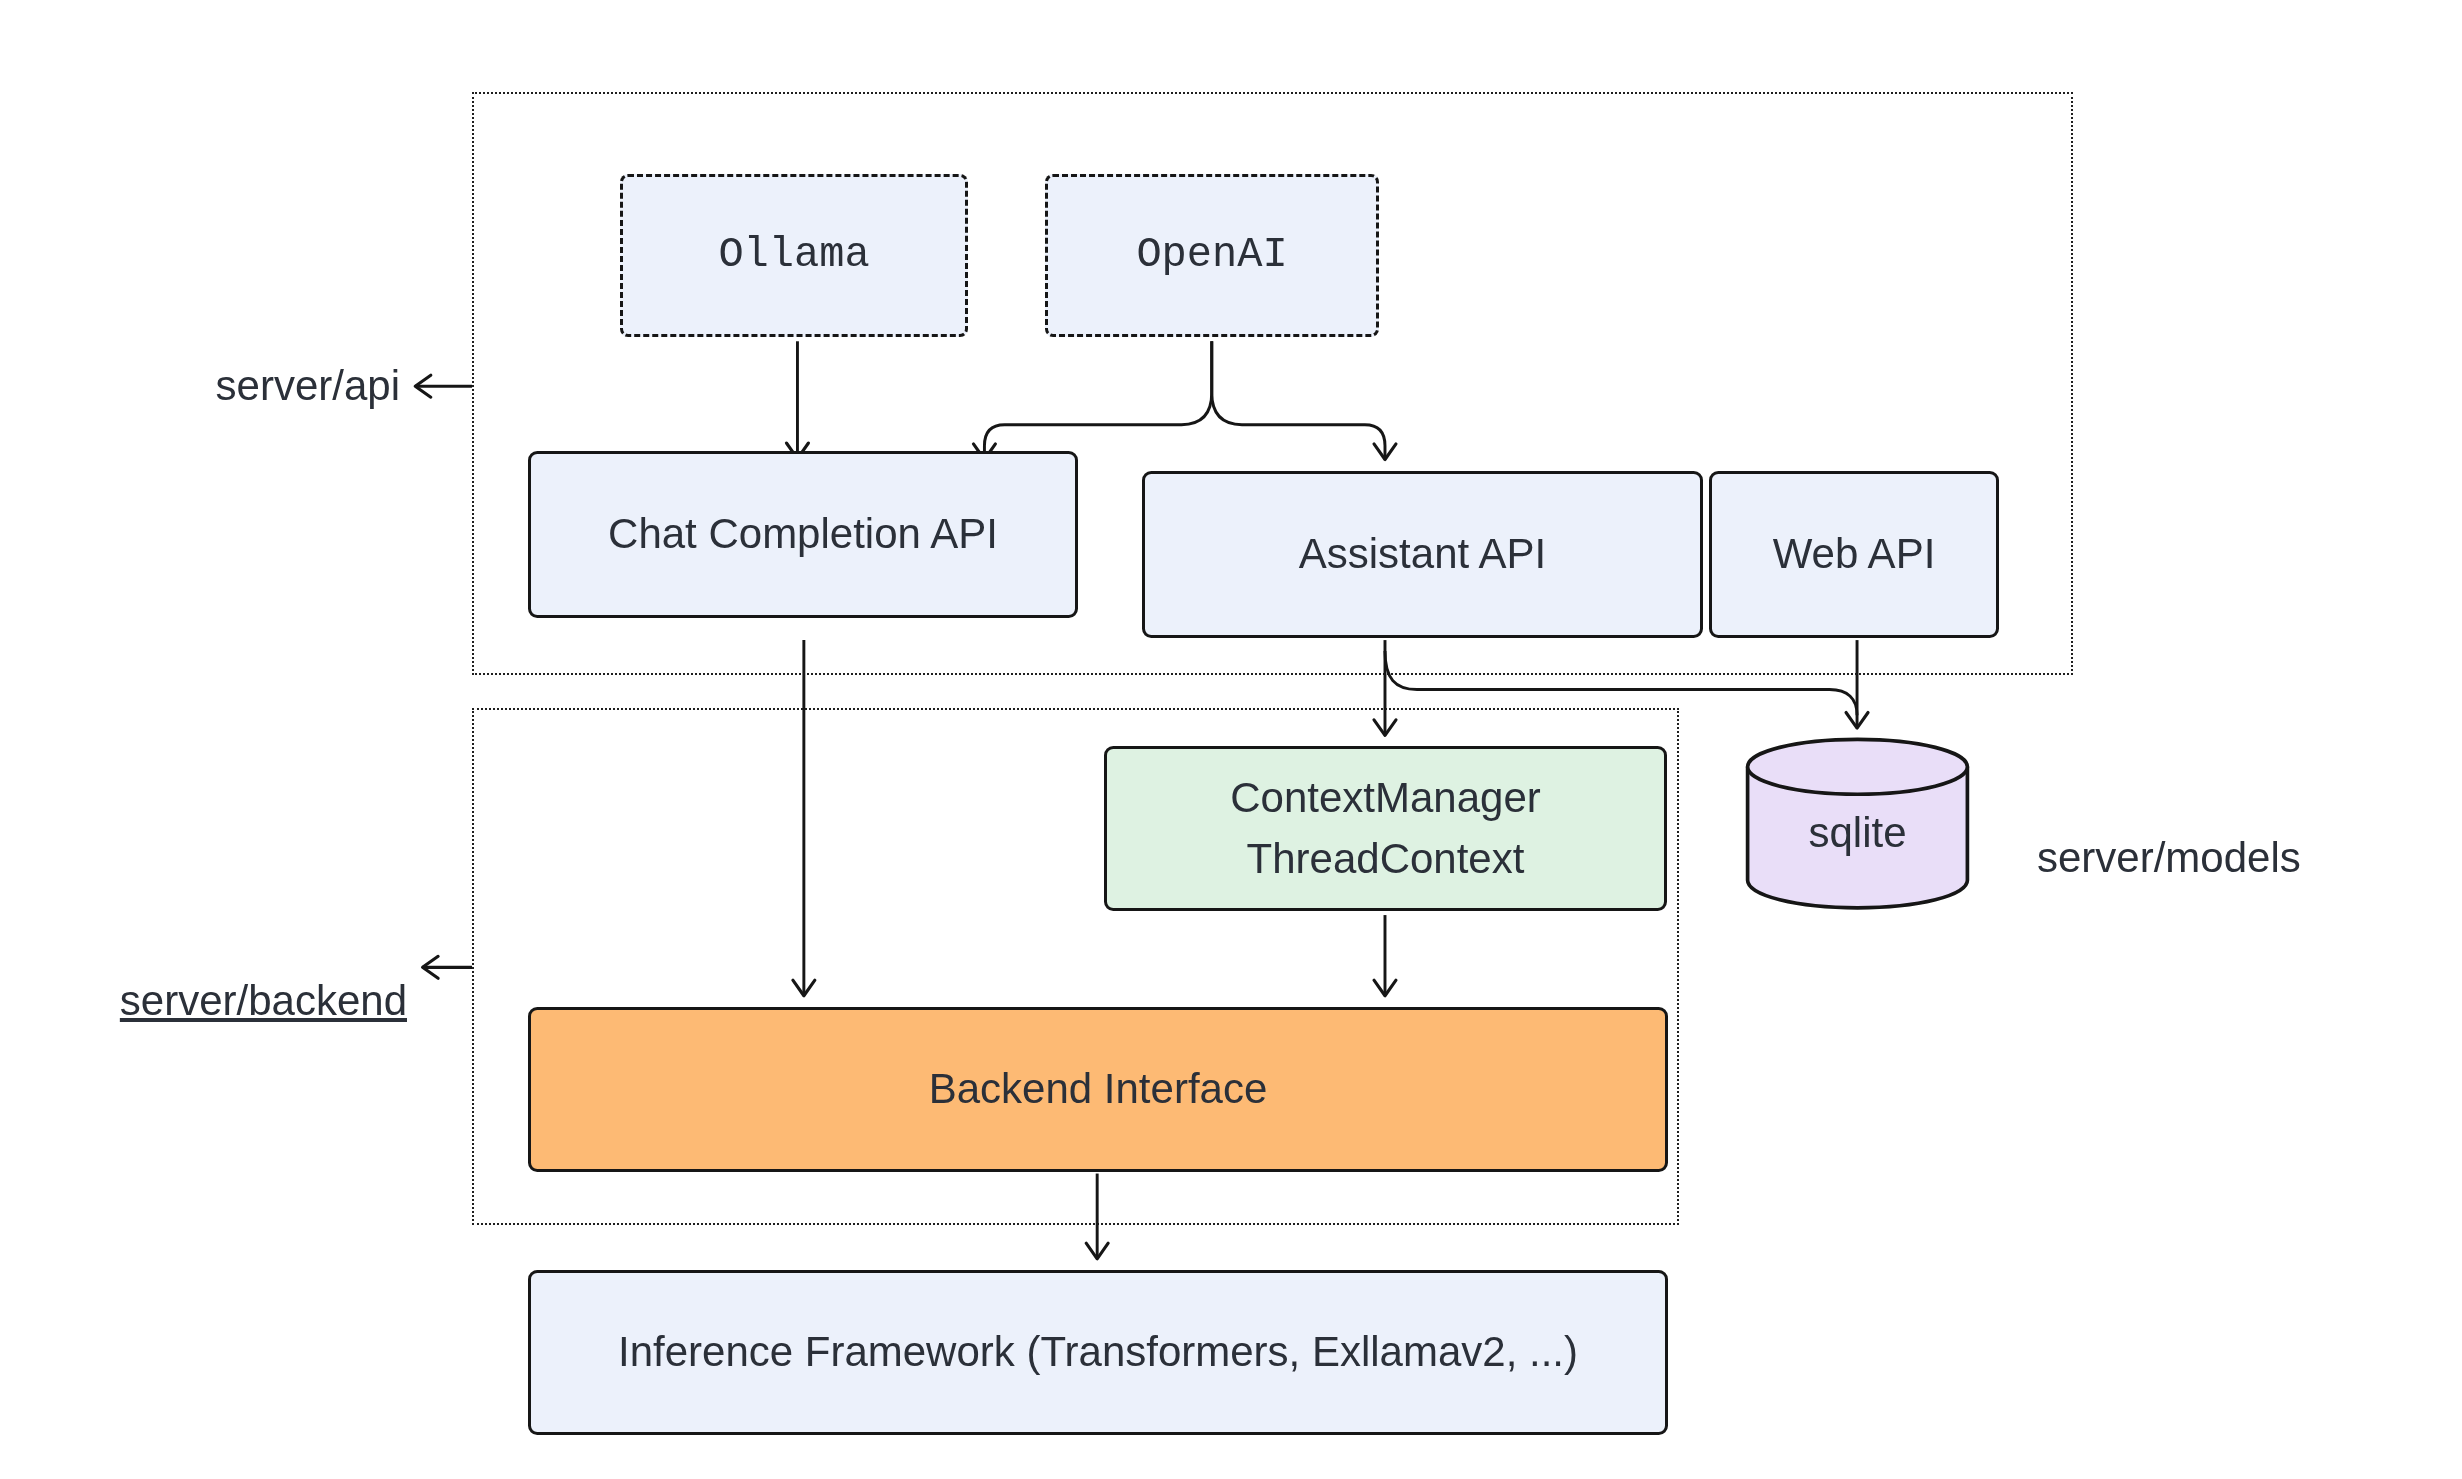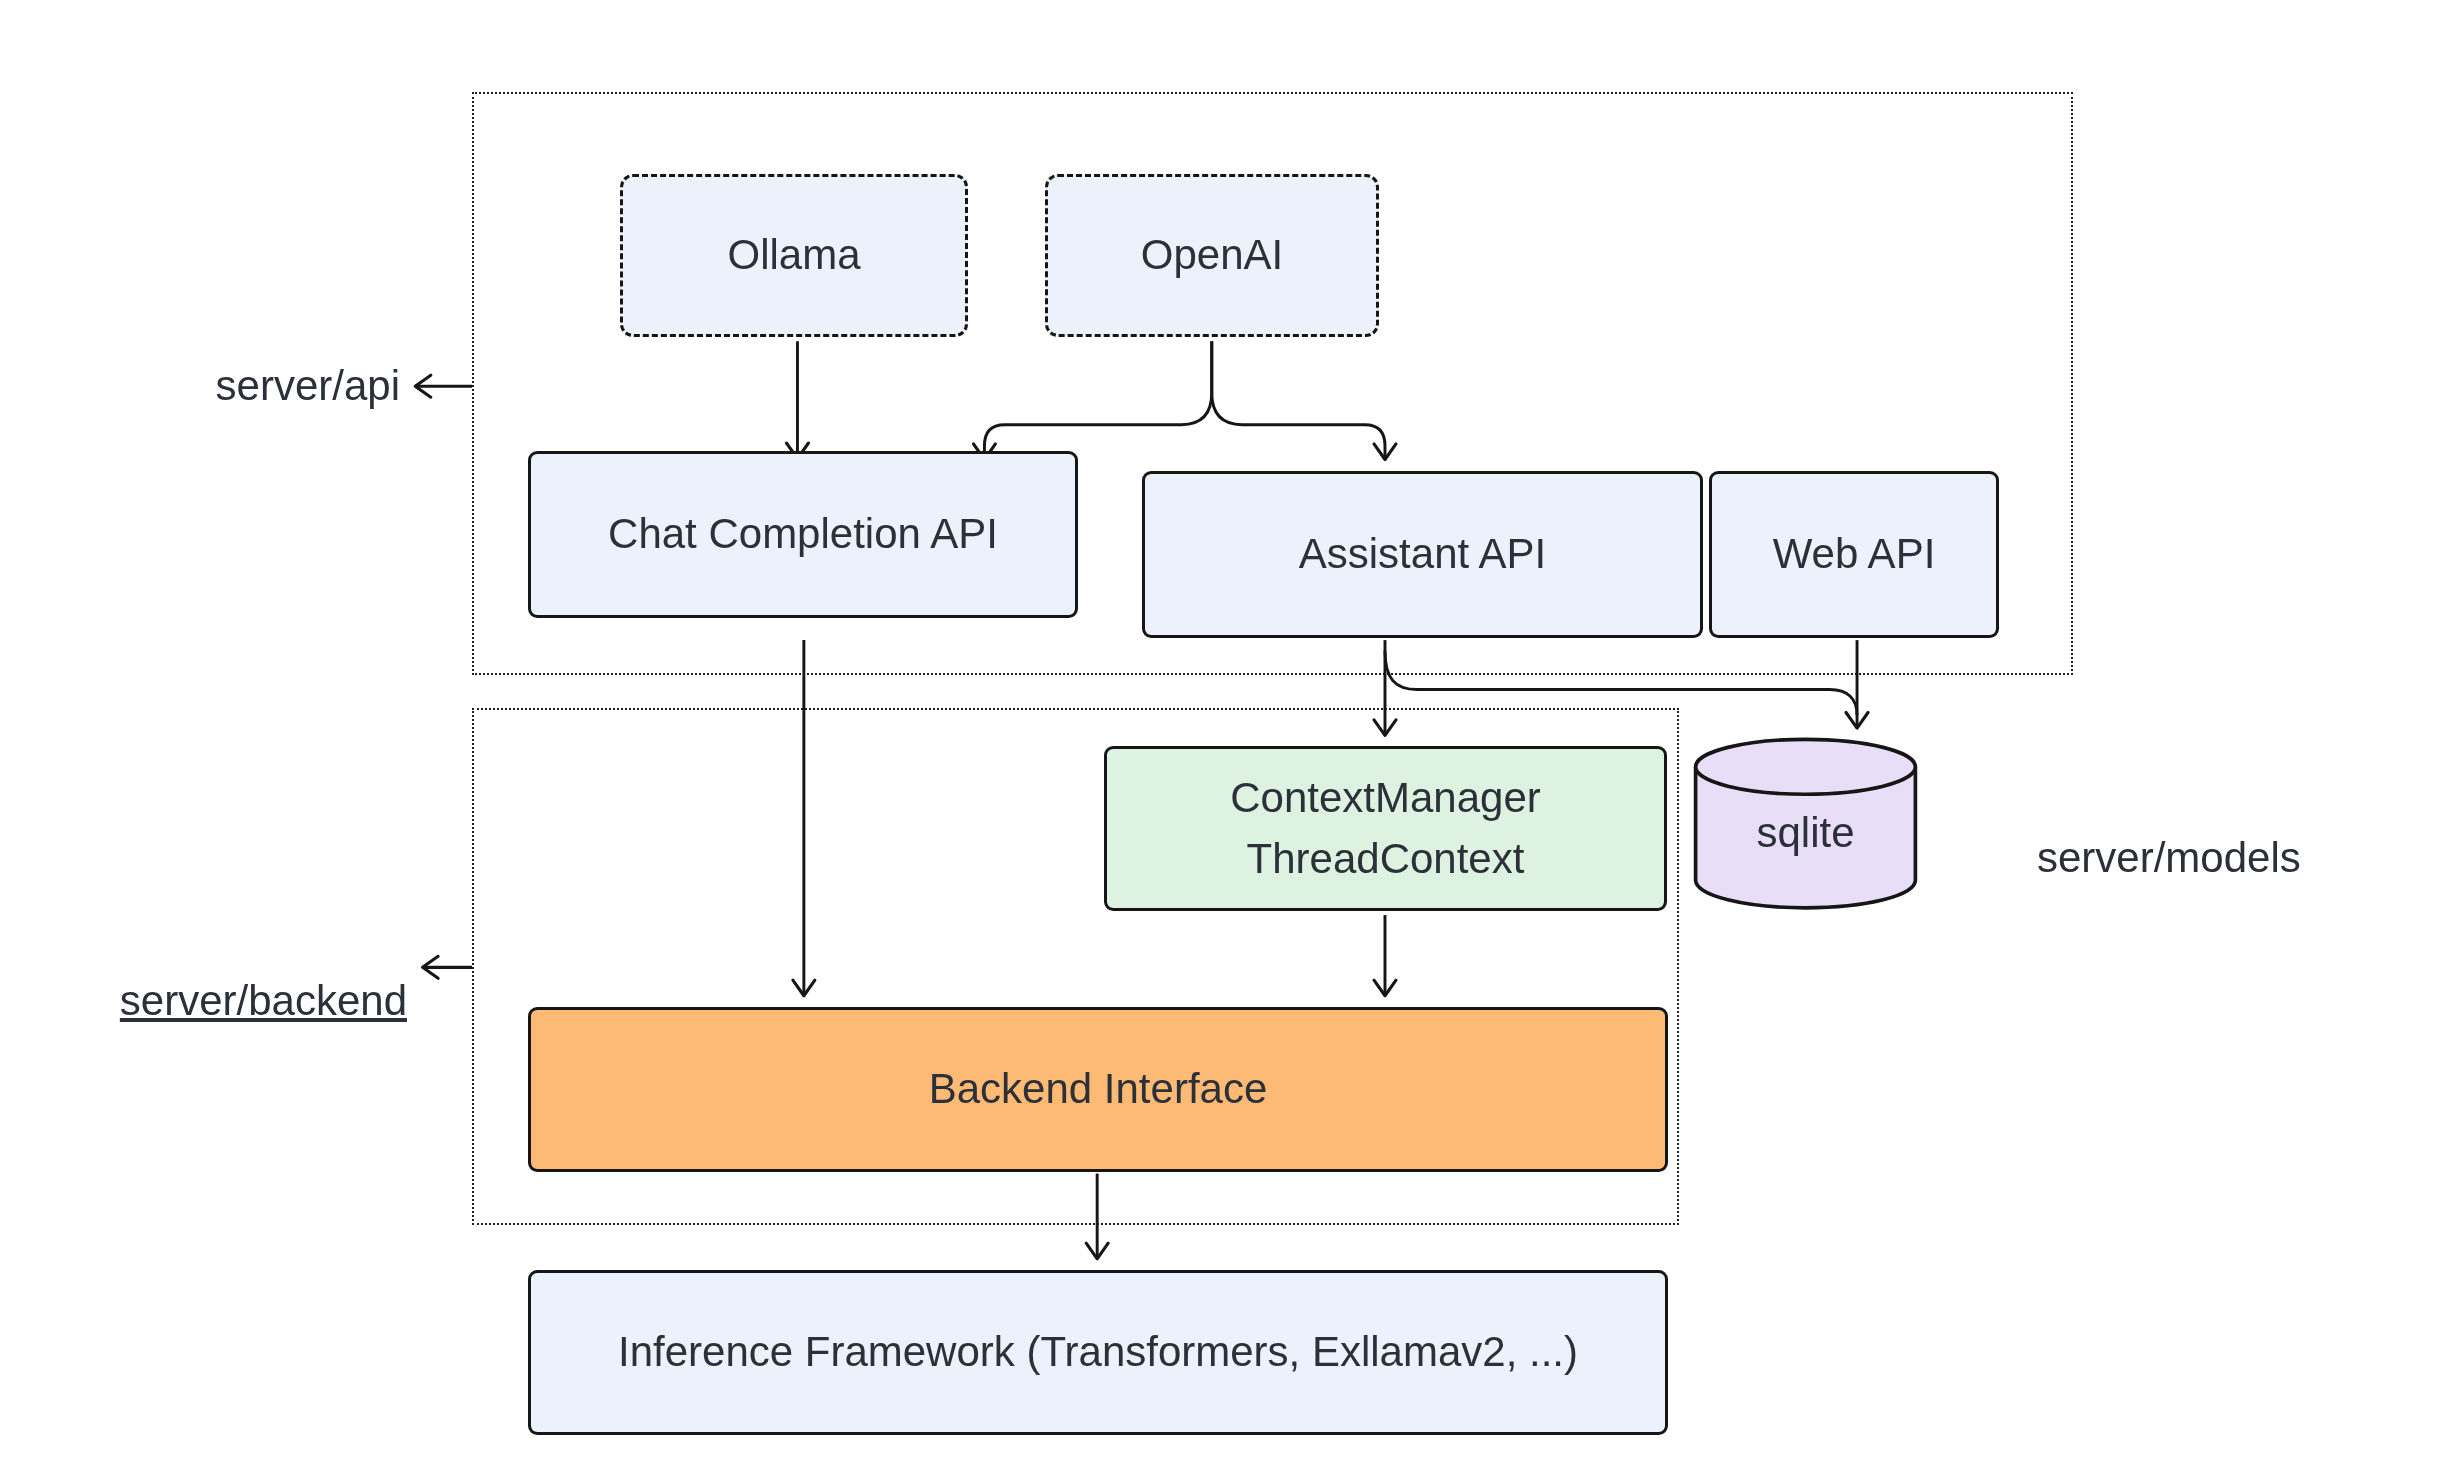--- a/index.html
+++ b/index.html
@@ -26,33 +26,33 @@
     border:3.7px solid #161616;
     border-radius:9.2px;
     background:#ecf1fb;
     display:flex;align-items:center;justify-content:center;
     text-align:center;
     font-size:42px;line-height:1.45;
     white-space:pre-line;
     z-index:3;
     box-sizing:border-box;
   }
-  .node.dashed{border-style:dashed;border-radius:13px;}
+  .node.dashed{border-style:dashed;border-radius:8px;font-family:Liberation Mono, monospace;}
   .node.green{background:#def2e2;}
   .node.yellow{background:#fdba74;}
   .node.blue{background:#ecf1fb;}
   .side-label{
     position:absolute;
     font-size:42px;line-height:1.2;
     z-index:4;
     white-space:nowrap;
   }
   .side-label.right-align{text-align:right;}
   .cylinder-wrap{
-    position:absolute;left:1690px;top:732px;width:231px;height:185px;z-index:3;
+    position:absolute;left:1742px;top:732px;width:231px;height:185px;z-index:3;
   }
   .cylinder-label{
     position:absolute;left:0;top:77px;width:231px;
     text-align:center;font-size:42px;z-index:4;
   }
 </style>
 </head>
 <body>
 
 <div class="canvas">

